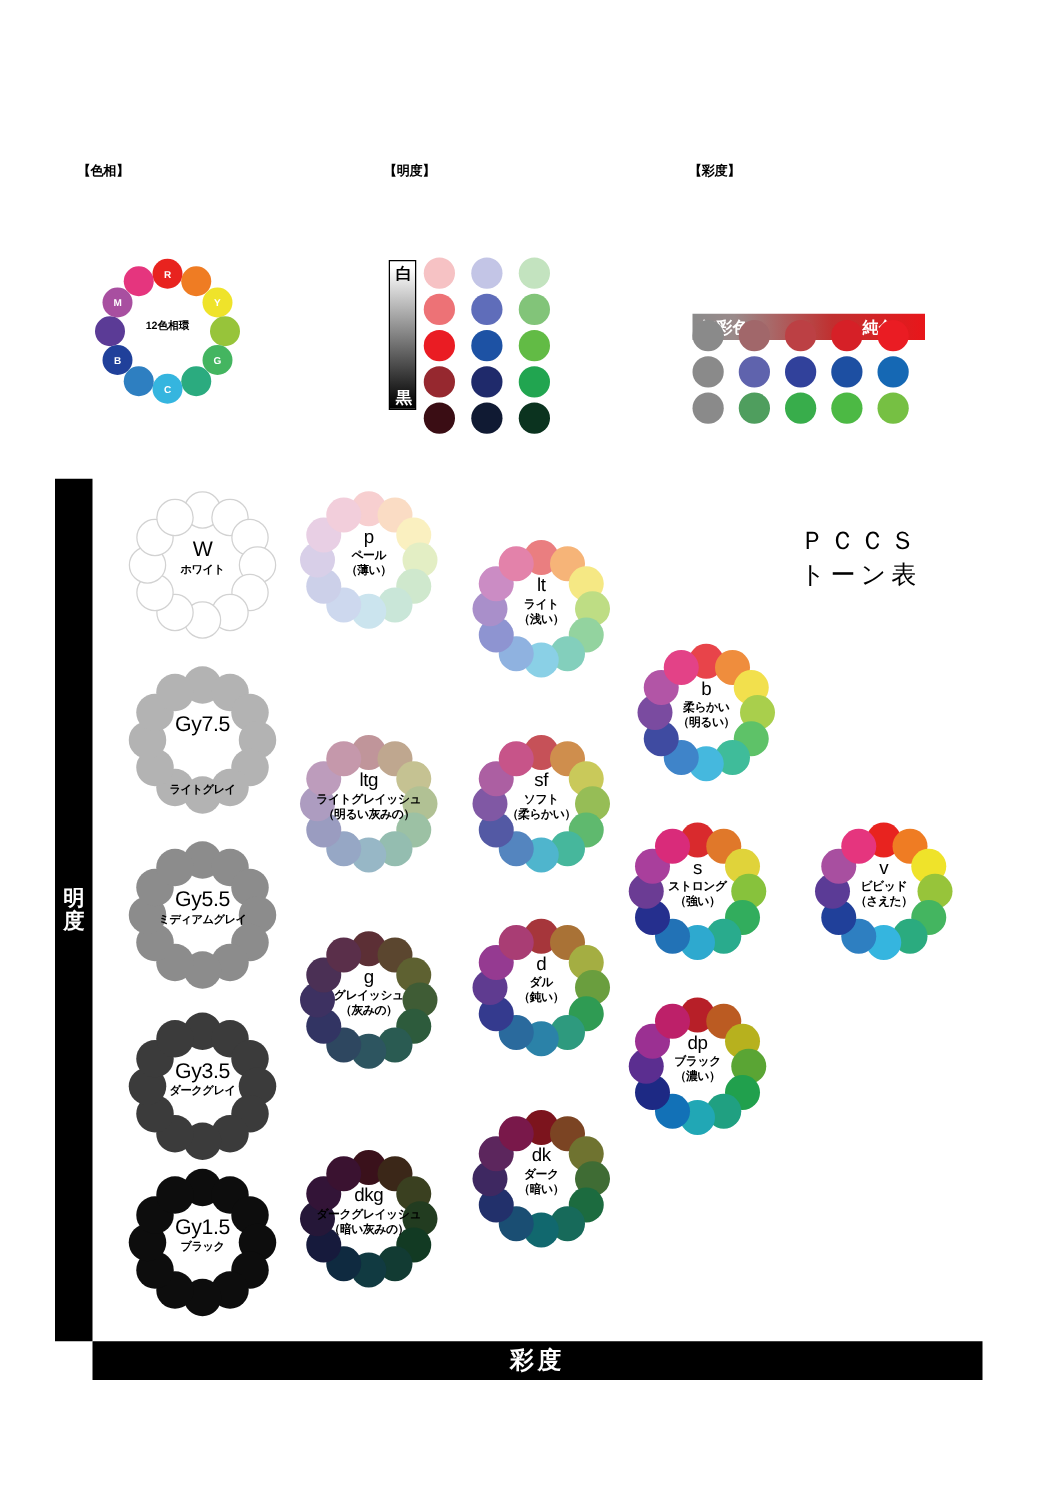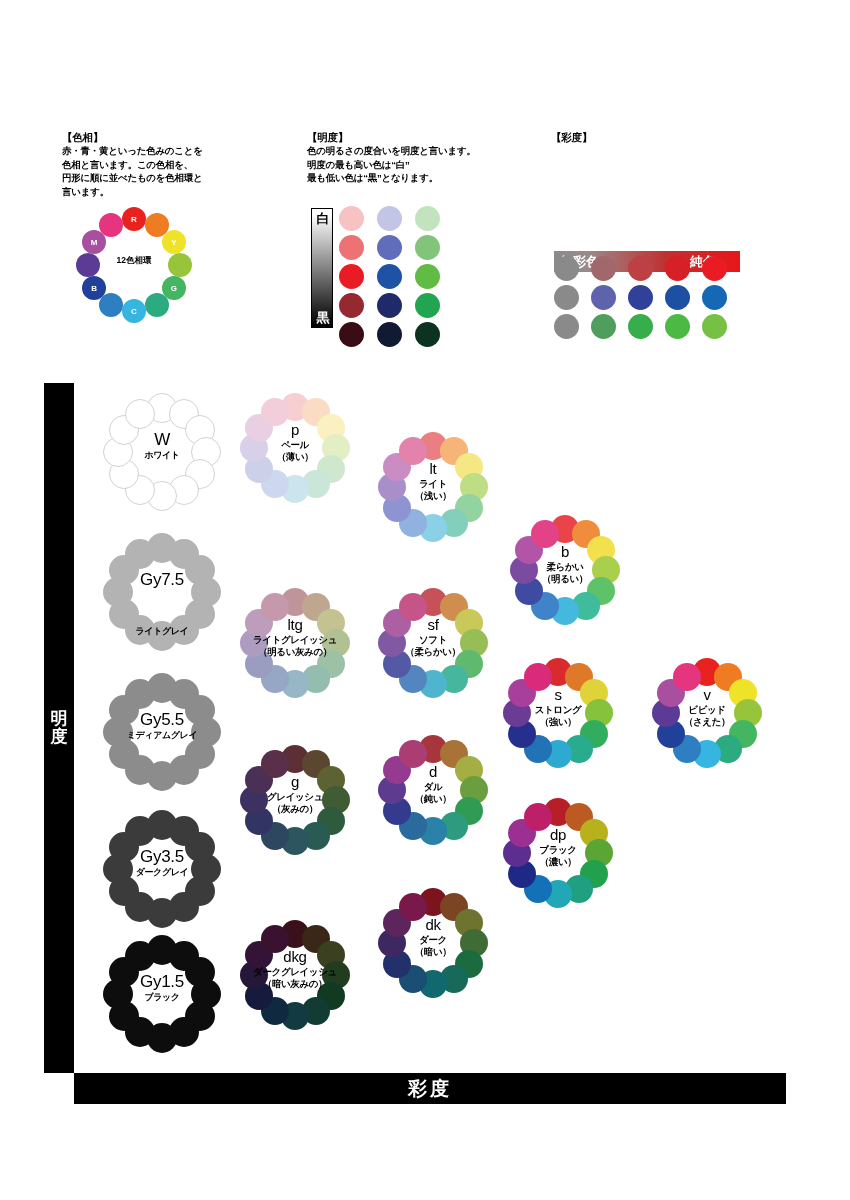--- a/index.html
+++ b/index.html
@@ -92,46 +92,39 @@
     position:absolute;
     font-size:20px; line-height:1.35; letter-spacing:4px;
     font-weight:normal; color:#000; white-space:pre-line;
   }
 </style>
 </head>
 <body>
 
 <div class="panel" id="panel-hue" style="left:62px; top:130px; width:240px;">
   <div class="panel-title">【色相】</div>
-  <div class="panel-body">赤・青・黄といった色みのことを
-色相と言います。この色相を、
-円形に順に並べたものを色相環と
-言います。</div>
   <div class="huewheel" id="hue-wheel" style="left:12px; top:75px;">
     <div class="center-label">12色相環</div>
   <div class="dot" style="left: 48px; top: 2px; background: rgb(232, 35, 31);">R</div>
       <div class="dot" style="left: 71px; top: 8.16283px; background: rgb(239, 124, 35);"></div>
       <div class="dot" style="left: 87.8372px; top: 25px; background: rgb(239, 227, 42);">Y</div>
       <div class="dot" style="left: 94px; top: 48px; background: rgb(151, 196, 58);"></div>
       <div class="dot" style="left: 87.8372px; top: 71px; background: rgb(68, 181, 96);">G</div>
       <div class="dot" style="left: 71px; top: 87.8372px; background: rgb(43, 171, 127);"></div>
       <div class="dot" style="left: 48px; top: 94px; background: rgb(53, 181, 223);">C</div>
       <div class="dot" style="left: 25px; top: 87.8372px; background: rgb(46, 127, 193);"></div>
       <div class="dot" style="left: 8.16283px; top: 71px; background: rgb(32, 64, 154);">B</div>
       <div class="dot" style="left: 2px; top: 48px; background: rgb(91, 59, 150);"></div>
       <div class="dot" style="left: 8.16283px; top: 25px; background: rgb(168, 79, 160);">M</div>
       <div class="dot" style="left: 25px; top: 8.16283px; background: rgb(229, 53, 126);"></div>
     </div>
 </div>
 
 <div class="panel" id="panel-brightness" style="left:307px; top:130px; width:240px;">
   <div class="panel-title">【明度】</div>
-  <div class="panel-body">色の明るさの度合いを明度と言います。
-明度の最も高い色は“白”
-最も低い色は“黒”となります。</div>
   <div class="vbar" id="bright-bar" style="left:4px; top:78px;">
     <div class="lab top">白</div>
     <div class="lab bot">黒</div>
   </div>
   <div class="gridcircles" id="bright-grid" style="left:32px; top:76px;">
       <div class="c" style="left: 0px; top: 0px; background: rgb(246, 194, 196);"></div>
       <div class="c" style="left: 38px; top: 0px; background: rgb(195, 197, 230);"></div>
       <div class="c" style="left: 76px; top: 0px; background: rgb(195, 227, 191);"></div>
       <div class="c" style="left: 0px; top: 29px; background: rgb(237, 114, 118);"></div>
       <div class="c" style="left: 38px; top: 29px; background: rgb(95, 109, 186);"></div>
@@ -176,20 +169,22 @@
 <div id="chart-frame" style="left:0; top:0; width:850px; height:1200px;">
 
   <div class="axis-bar" id="axis-h" style="left:74px; top:1073px; width:712px; height:31px;">
     <span>彩度</span>
   </div>
 
   <div class="axis-bar" id="axis-v" style="left:44px; top:383px; width:30px; height:690px; display:flex; align-items:center; justify-content:center;">
     <span>明度</span>
   </div>
 
+  <div id="pccs-title" style="left:640px; top:420px;">ＰＣＣＳ
+トーン表</div>
 
   <div id="rings-layer">
       <div class="ring gray" style="left: 103px; top: 393px; width: 118px; height: 118px;">
         <div class="rd" style="width: 30px; height: 30px; left: 44px; top: 0px; background: rgb(255, 255, 255); border: 1px solid rgb(210, 210, 210);"></div>
         <div class="rd" style="width: 30px; height: 30px; left: 66px; top: 5.89488px; background: rgb(255, 255, 255); border: 1px solid rgb(210, 210, 210);"></div>
         <div class="rd" style="width: 30px; height: 30px; left: 82.1051px; top: 22px; background: rgb(255, 255, 255); border: 1px solid rgb(210, 210, 210);"></div>
         <div class="rd" style="width: 30px; height: 30px; left: 88px; top: 44px; background: rgb(255, 255, 255); border: 1px solid rgb(210, 210, 210);"></div>
         <div class="rd" style="width: 30px; height: 30px; left: 82.1051px; top: 66px; background: rgb(255, 255, 255); border: 1px solid rgb(210, 210, 210);"></div>
         <div class="rd" style="width: 30px; height: 30px; left: 66px; top: 82.1051px; background: rgb(255, 255, 255); border: 1px solid rgb(210, 210, 210);"></div>
         <div class="rd" style="width: 30px; height: 30px; left: 44px; top: 88px; background: rgb(255, 255, 255); border: 1px solid rgb(210, 210, 210);"></div>

